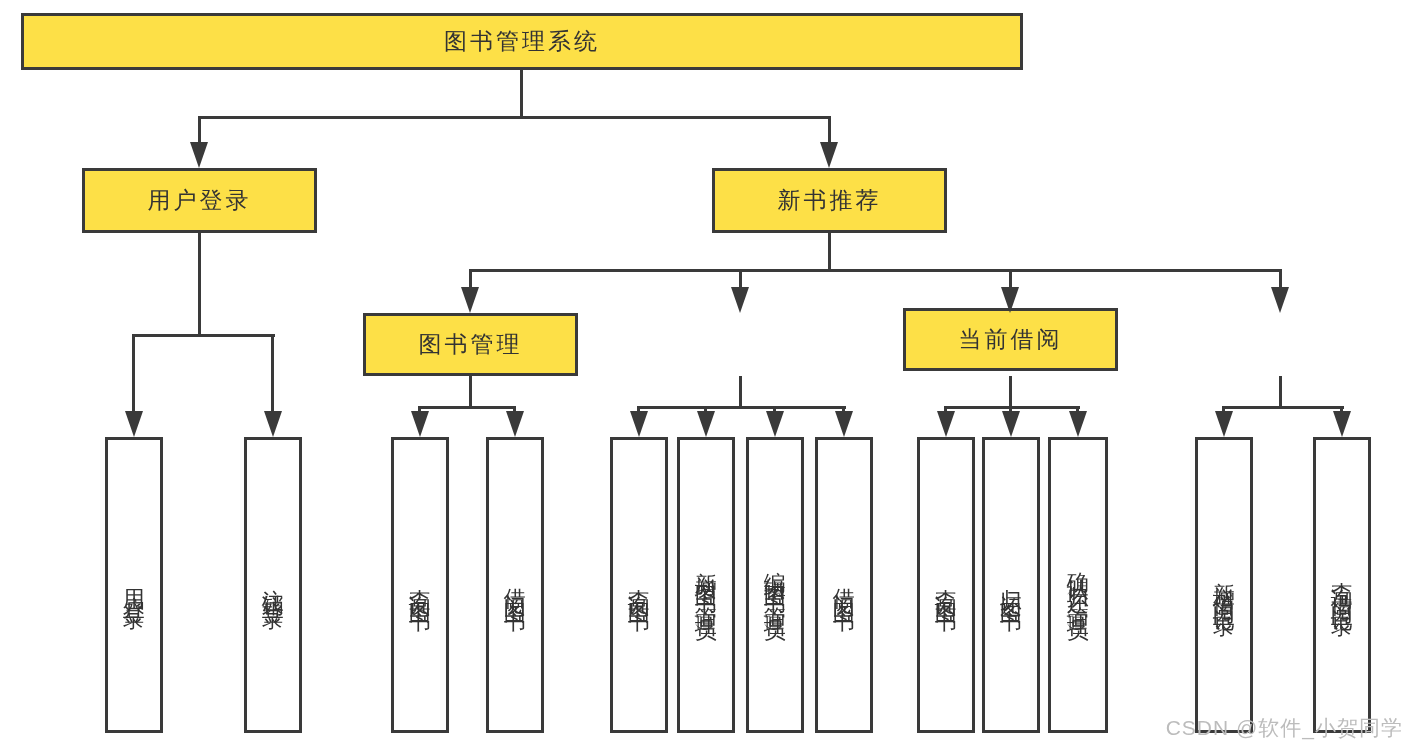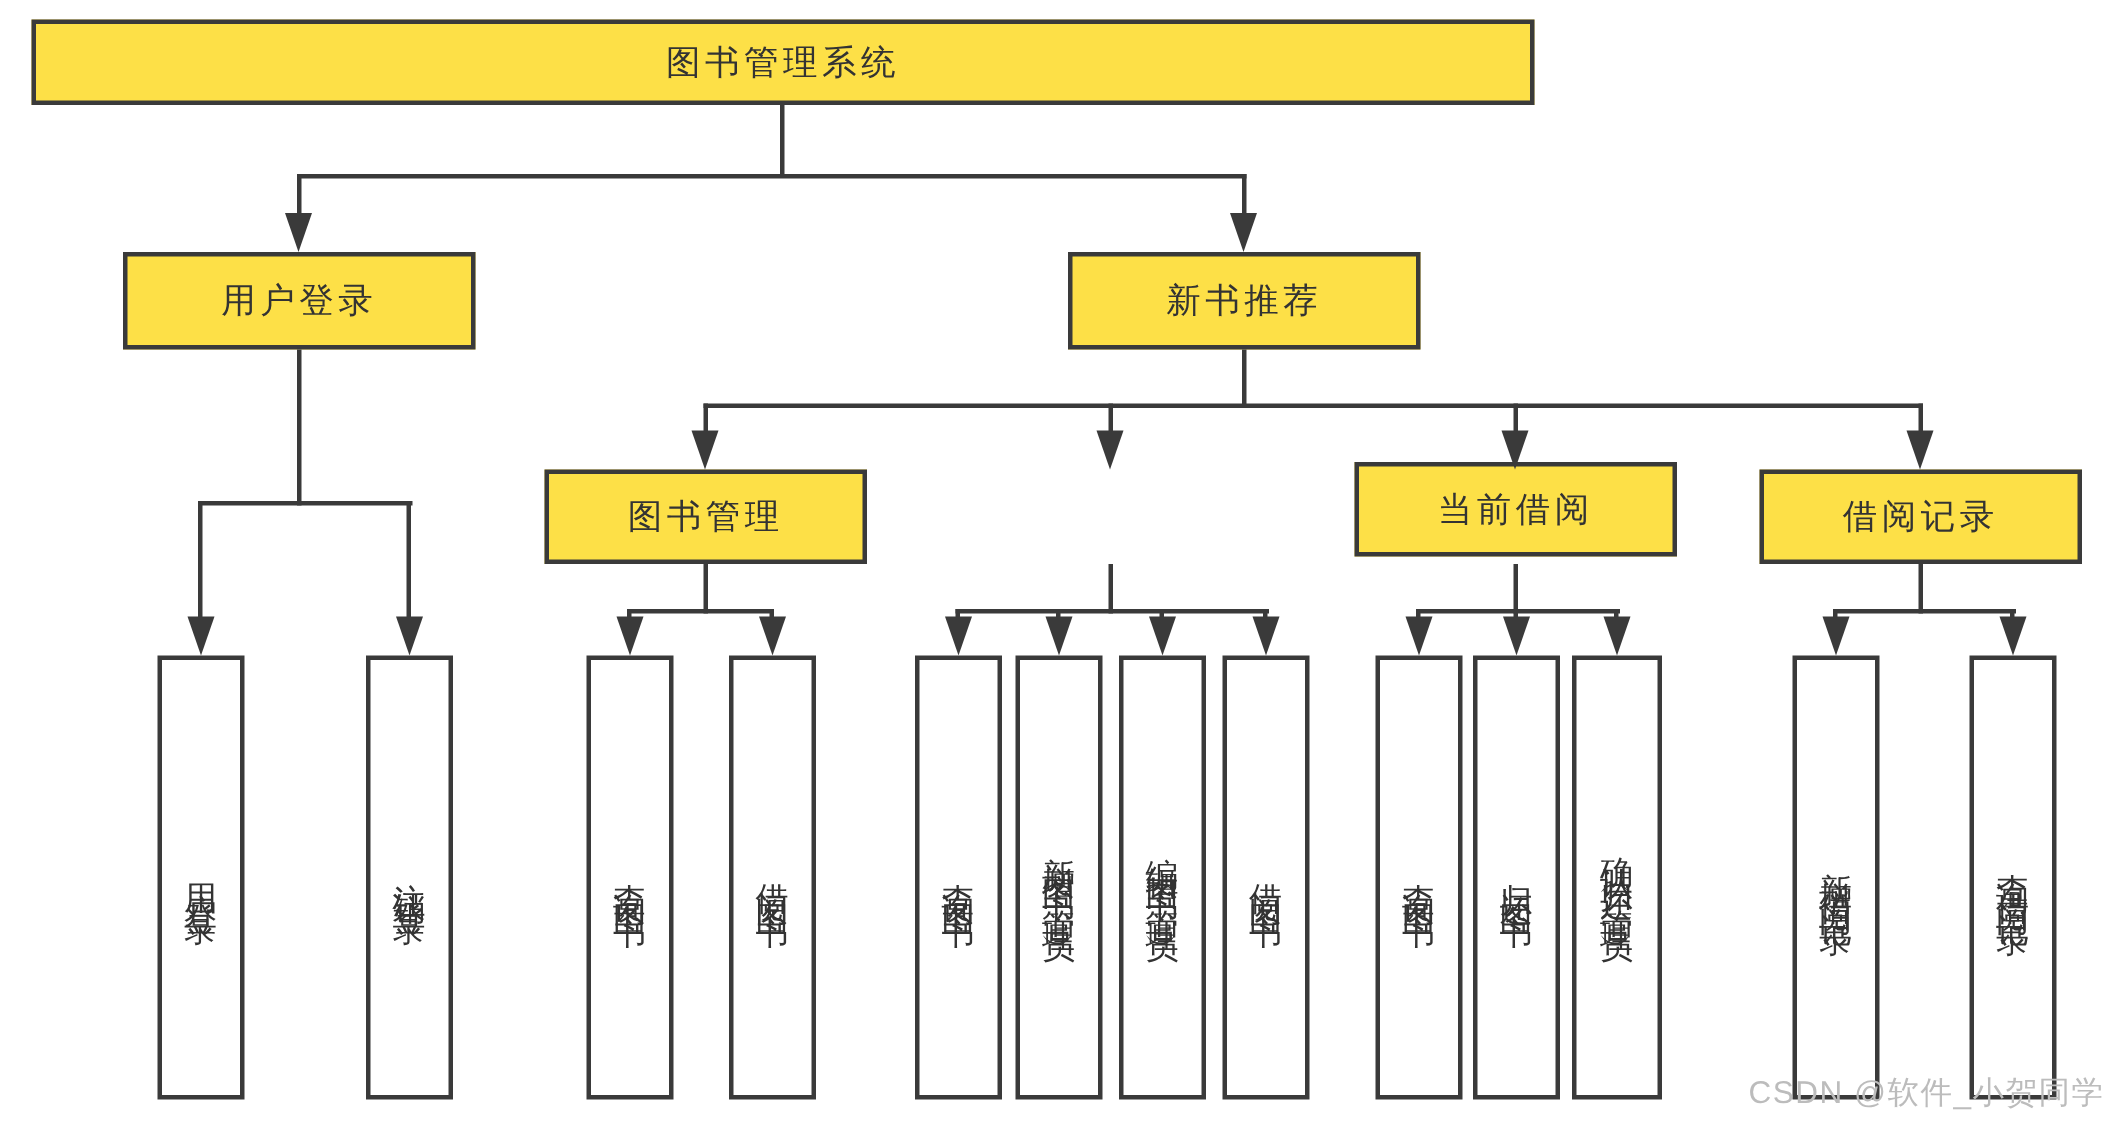--- a/index.html
+++ b/index.html
@@ -38,21 +38,20 @@
 
 <div class="canvas">
 
   <div class="box" style="left:21px;top:13px;width:1002px;height:57px;">图书管理系统</div>
 
   <div class="box" style="left:82px;top:168px;width:235px;height:65px;">用户登录</div>
   <div class="box" style="left:712px;top:168px;width:235px;height:65px;">新书推荐</div>
 
   <div class="box" style="left:363px;top:313px;width:215px;height:63px;">图书管理</div>
   <div class="box" style="left:903px;top:308px;width:215px;height:63px;">当前借阅</div>
-  <div class="box" style="left:1173px;top:313px;width:215px;height:63px;">借阅记录</div>
 
   <div class="leafbox" style="left:105px;">
     <span class="vtext">用户登录</span>
   </div>
   <div class="leafbox" style="left:244px;">
     <span class="vtext">注销登录</span>
   </div>
 
   <div class="leafbox" style="left:391px;">
     <span class="vtext">查询图书</span>

